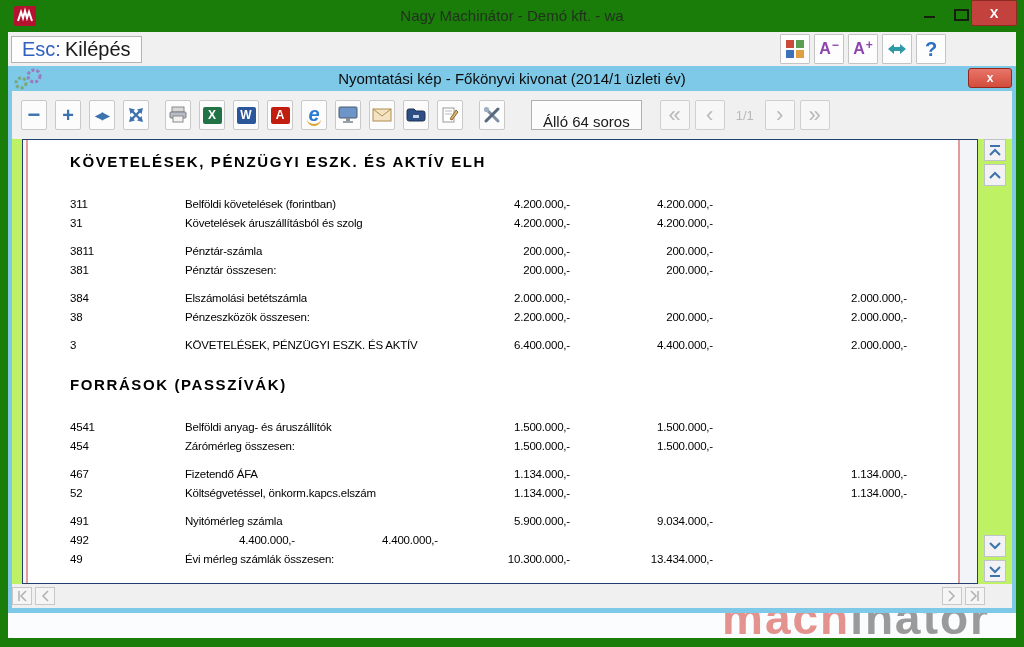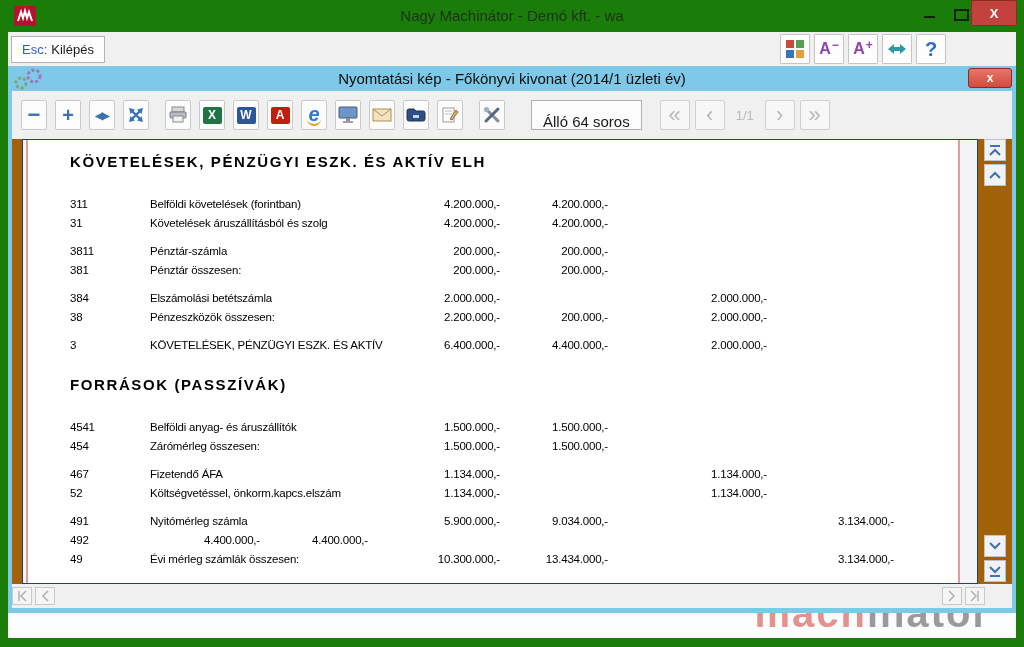--- a/index.html
+++ b/index.html
@@ -21,21 +21,21 @@
     position:absolute;right:7px;top:0;width:46px;height:26px;background:#c4423d;
     border:1px solid #8e2a24;border-radius:2px;color:#fff;font-weight:bold;font-size:13px;
     text-align:center;line-height:25px;box-sizing:border-box;
   }
   
   .client{position:absolute;left:8px;top:32px;width:1008px;height:606px;background:#f0f0f0;}
   
   .main-toolbar{position:absolute;left:0;top:0;width:100%;height:34px;background:#f0f0f0;}
   .esc-btn{
     position:absolute;left:3px;top:4px;height:27px;padding:0 10px;background:#fdfdfd;
-    border:1px solid #b4b4b4;font-size:13px;font-family:"Liberation Sans",sans-serif;
+    border:1px solid #b4b4b4;font-size:20px;font-family:"Liberation Sans",sans-serif;
   }
   .esc-key{color:#3060c0;}
   .esc-label{color:#1a1a1a;margin-left:4px;}
   .right-tools{position:absolute;right:70px;top:2px;display:flex;gap:4px;}
   .tool{
     width:30px;height:30px;background:#fdfdfd;border:1px solid #c4c4c4;border-radius:1px;
     display:flex;align-items:center;justify-content:center;padding:0;
     font-family:"Liberation Sans",sans-serif;
   }
   .grid-icon{display:grid;grid-template-columns:8px 8px;grid-template-rows:8px 8px;gap:2px;}
@@ -76,55 +76,55 @@
     height:30px;margin-left:18px;padding:12px 11px;font-size:15px;color:#1a1a1a;flex:none;
     background:#fcfcfc;border:1px solid #b0b0b0;font-family:"Liberation Sans",sans-serif;
   }
   .navb{
     width:30px;height:30px;border:1px solid #cfcfcf;background:#f7f7f7;border-radius:2px;
     color:#b9b9b9;font-size:22px;line-height:26px;text-align:center;padding:0;margin-right:5px;flex:none;
   }
   .navb.first{margin-left:18px;}
   .page-ind{width:30px;text-align:center;color:#b9b9b9;font-size:13px;margin-right:5px;flex:none;}
   
-  .pv-body{position:absolute;top:73px;left:4px;right:4px;bottom:29px;background:#a16207;}
+  .pv-body{position:absolute;top:73px;left:4px;right:4px;bottom:29px;background:#bef264;}
   .content-frame{
     position:absolute;left:10px;top:0;width:956px;height:445px;
     border:1px solid #23406e;background:#f2f4f8;overflow:hidden;box-sizing:border-box;
   }
   .page{
     position:absolute;left:3px;top:0;width:934px;height:820px;background:#fff;
     border-left:2px solid #e39c9c;border-right:2px solid #e39c9c;box-sizing:border-box;
   }
   .doc-body{padding:13px 0 0 42px;color:#000;}
   .doc-heading{font-size:15px;font-weight:bold;letter-spacing:1.6px;margin:0 0 24px 0;white-space:nowrap;}
   .doc-section + .doc-section{margin-top:22px;}
   .doc-group{margin-bottom:9px;}
-  .doc-row{display:flex;height:19px;align-items:center;font-size:11.5px;letter-spacing:-0.2px;white-space:nowrap;}
+  .doc-row{display:flex;height:19px;align-items:center;font-size:11.5px;letter-spacing:-0.2px;white-space:nowrap;gap:35px;}
   .doc-row.bold{font-weight:normal;}
   .c-acc{width:70px;flex:none;}
   .c-name{width:230px;flex:none;margin-left:10px;}
   .c-v1{width:120px;text-align:right;flex:none;}
   .c-v2{width:108px;text-align:right;flex:none;}
   .c-v3{width:159px;text-align:right;flex:none;}
   .c-v4{width:127px;text-align:right;flex:none;}
   
   .vsb{
     position:absolute;width:22px;height:22px;background:#f2f2f5;border:1px solid #bfc2c8;
     display:flex;align-items:center;justify-content:center;padding:0;box-sizing:border-box;
   }
   
   .pv-bottomnav{position:absolute;bottom:5px;left:4px;right:4px;height:24px;background:#f0f0f0;}
   .hnb{
     position:absolute;top:3px;width:20px;height:18px;background:#f5f5f5;border:1px solid #c8c8c8;
     display:flex;align-items:center;justify-content:center;padding:0;box-sizing:border-box;
   }
   
   .watermark-strip{position:absolute;left:0;top:581px;width:1008px;height:25px;background:#fbfcfe;overflow:hidden;}
-  .watermark{position:absolute;right:26px;top:-22px;font-size:40px;font-weight:bold;letter-spacing:2px;white-space:nowrap;}
+  .watermark{position:absolute;right:26px;top:-22px;font-size:46px;font-weight:bold;letter-spacing:2px;white-space:nowrap;}
   .wm-red{color:#e4928e;}
   .wm-gray{color:#9a9a9a;}
 </style>
 </head>
 <body>
 
 <div class="titlebar">
   <div class="app-icon">
     <svg width="22" height="20" viewBox="0 0 22 20">
         <rect width="22" height="20" rx="2" fill="#b5122f"></rect>

